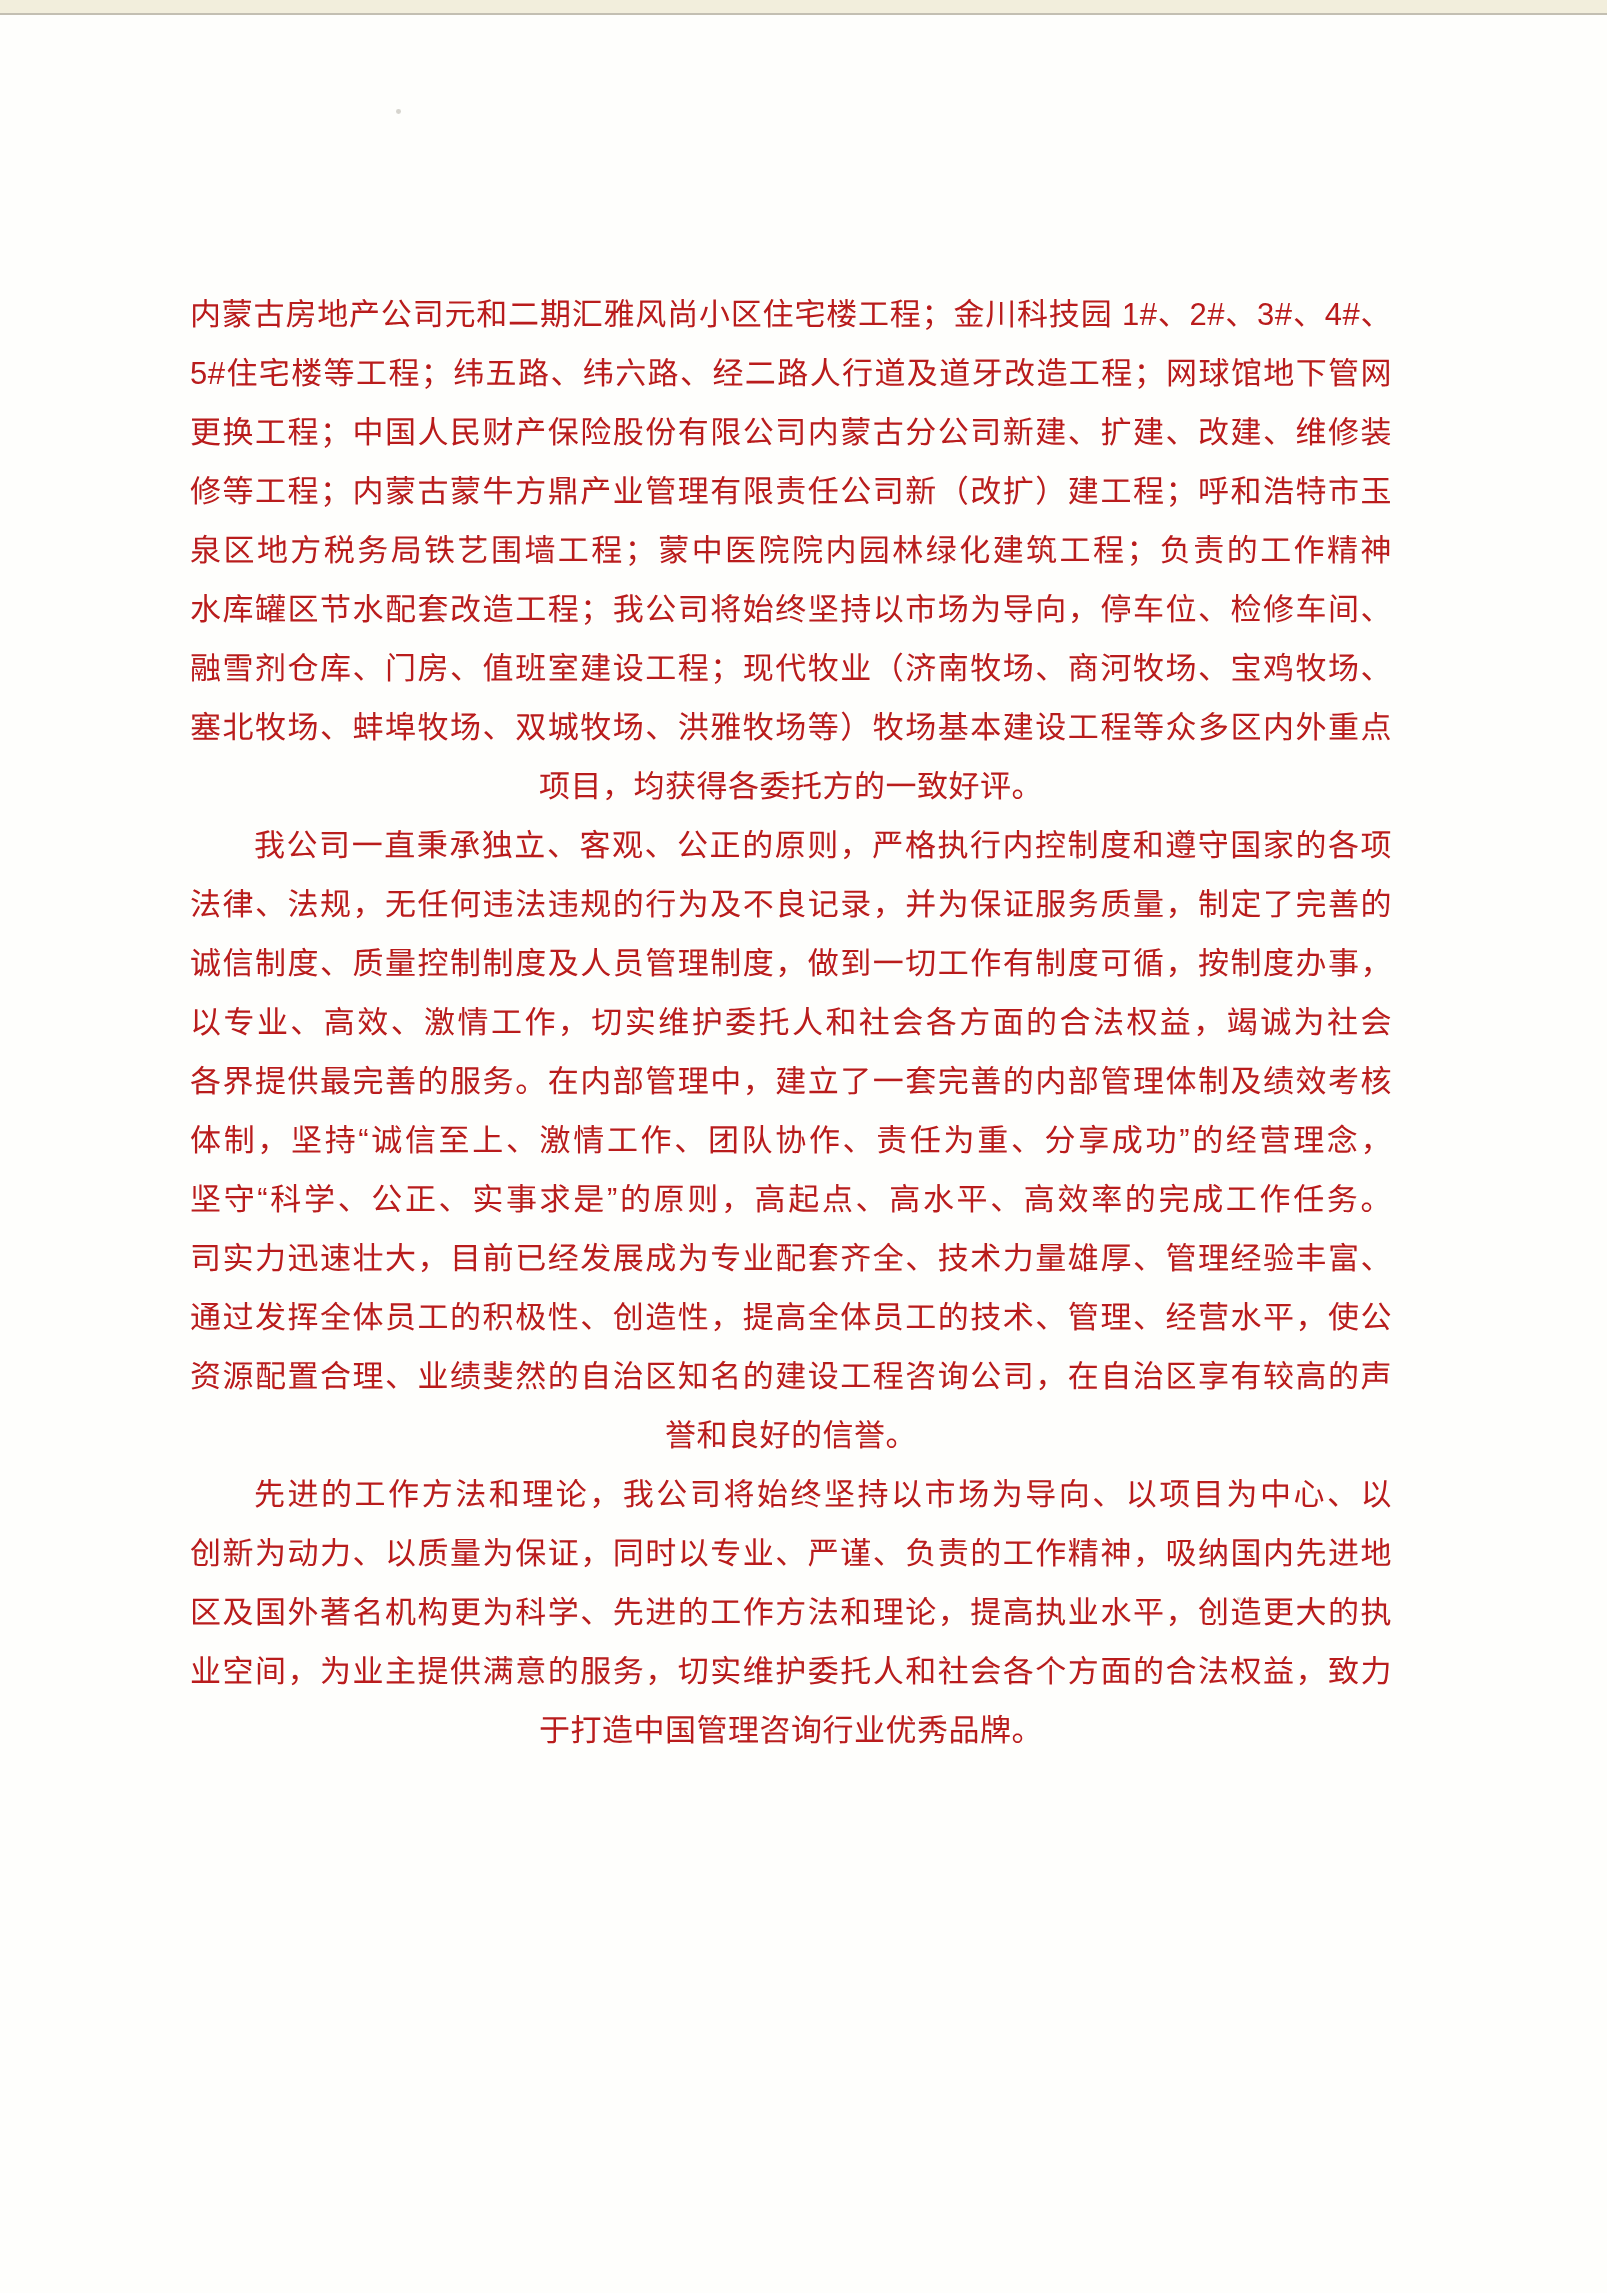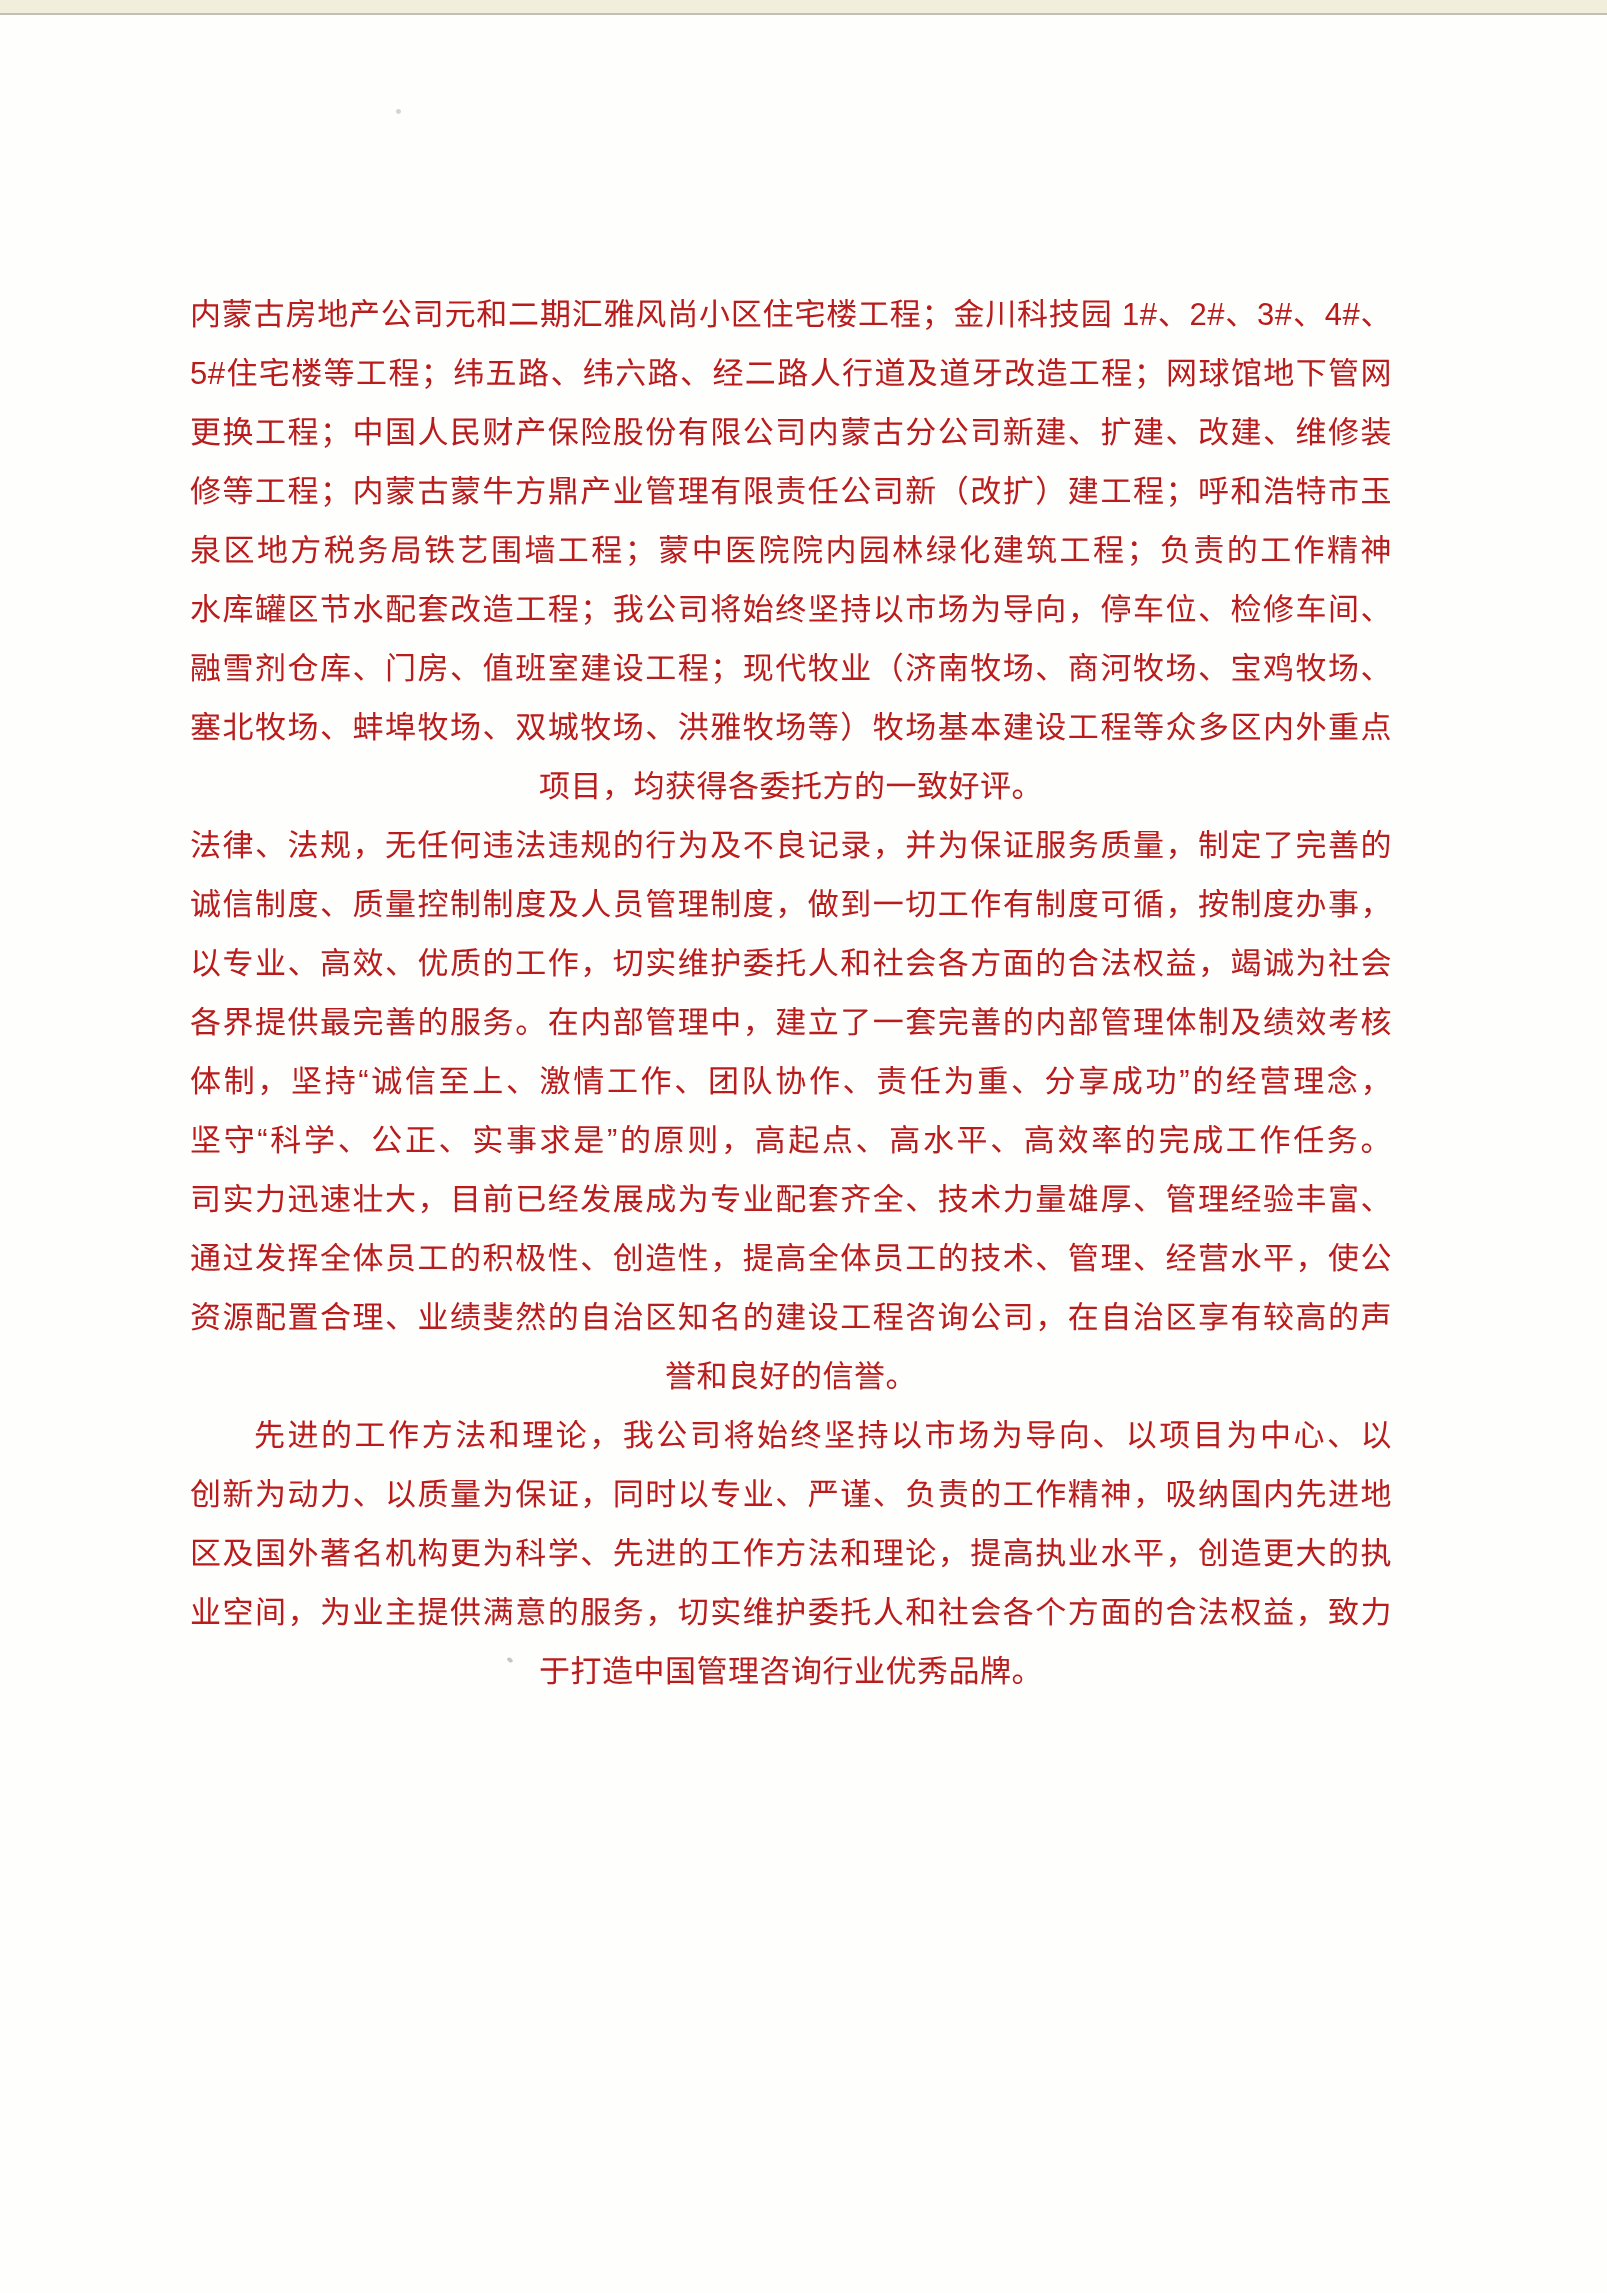--- a/index.html
+++ b/index.html
@@ -78,23 +78,24 @@
     <div class="line fill">更换工程；中国人民财产保险股份有限公司内蒙古分公司新建、扩建、改建、维修装</div>
     <div class="line fill">修等工程；内蒙古蒙牛方鼎产业管理有限责任公司新（改扩）建工程；呼和浩特市玉</div>
     <div class="line fill">泉区地方税务局铁艺围墙工程；蒙中医院院内园林绿化建筑工程；负责的工作精神</div>
     <div class="line fill">水库罐区节水配套改造工程；我公司将始终坚持以市场为导向，停车位、检修车间、</div>
     <div class="line fill">融雪剂仓库、门房、值班室建设工程；现代牧业（济南牧场、商河牧场、宝鸡牧场、</div>
     <div class="line fill">塞北牧场、蚌埠牧场、双城牧场、洪雅牧场等）牧场基本建设工程等众多区内外重点</div>
     <div class="line">项目，均获得各委托方的一致好评。</div>
   </div>
 
   <div>
+    <div class="line fill indent">我公司一直秉承独立、客观、公正的原则，严格执行内控制度和遵守国家的各项</div>
     <div class="line fill">法律、法规，无任何违法违规的行为及不良记录，并为保证服务质量，制定了完善的</div>
     <div class="line fill">诚信制度、质量控制制度及人员管理制度，做到一切工作有制度可循，按制度办事，</div>
-    <div class="line fill">以专业、高效、优质的工作，切实维护委托人和社会各方面的合法权益，竭诚为社会</div>
+    <div class="line fill">以专业、高效、激情工作，切实维护委托人和社会各方面的合法权益，竭诚为社会</div>
     <div class="line fill">各界提供最完善的服务。在内部管理中，建立了一套完善的内部管理体制及绩效考核</div>
     <div class="line fill">体制，坚持“诚信至上、激情工作、团队协作、责任为重、分享成功”的经营理念，</div>
     <div class="line fill">坚守“科学、公正、实事求是”的原则，高起点、高水平、高效率的完成工作任务。</div>
     <div class="line fill">司实力迅速壮大，目前已经发展成为专业配套齐全、技术力量雄厚、管理经验丰富、</div>
     <div class="line fill">通过发挥全体员工的积极性、创造性，提高全体员工的技术、管理、经营水平，使公</div>
     <div class="line fill">资源配置合理、业绩斐然的自治区知名的建设工程咨询公司，在自治区享有较高的声</div>
     <div class="line">誉和良好的信誉。</div>
   </div>
 
   <div>

